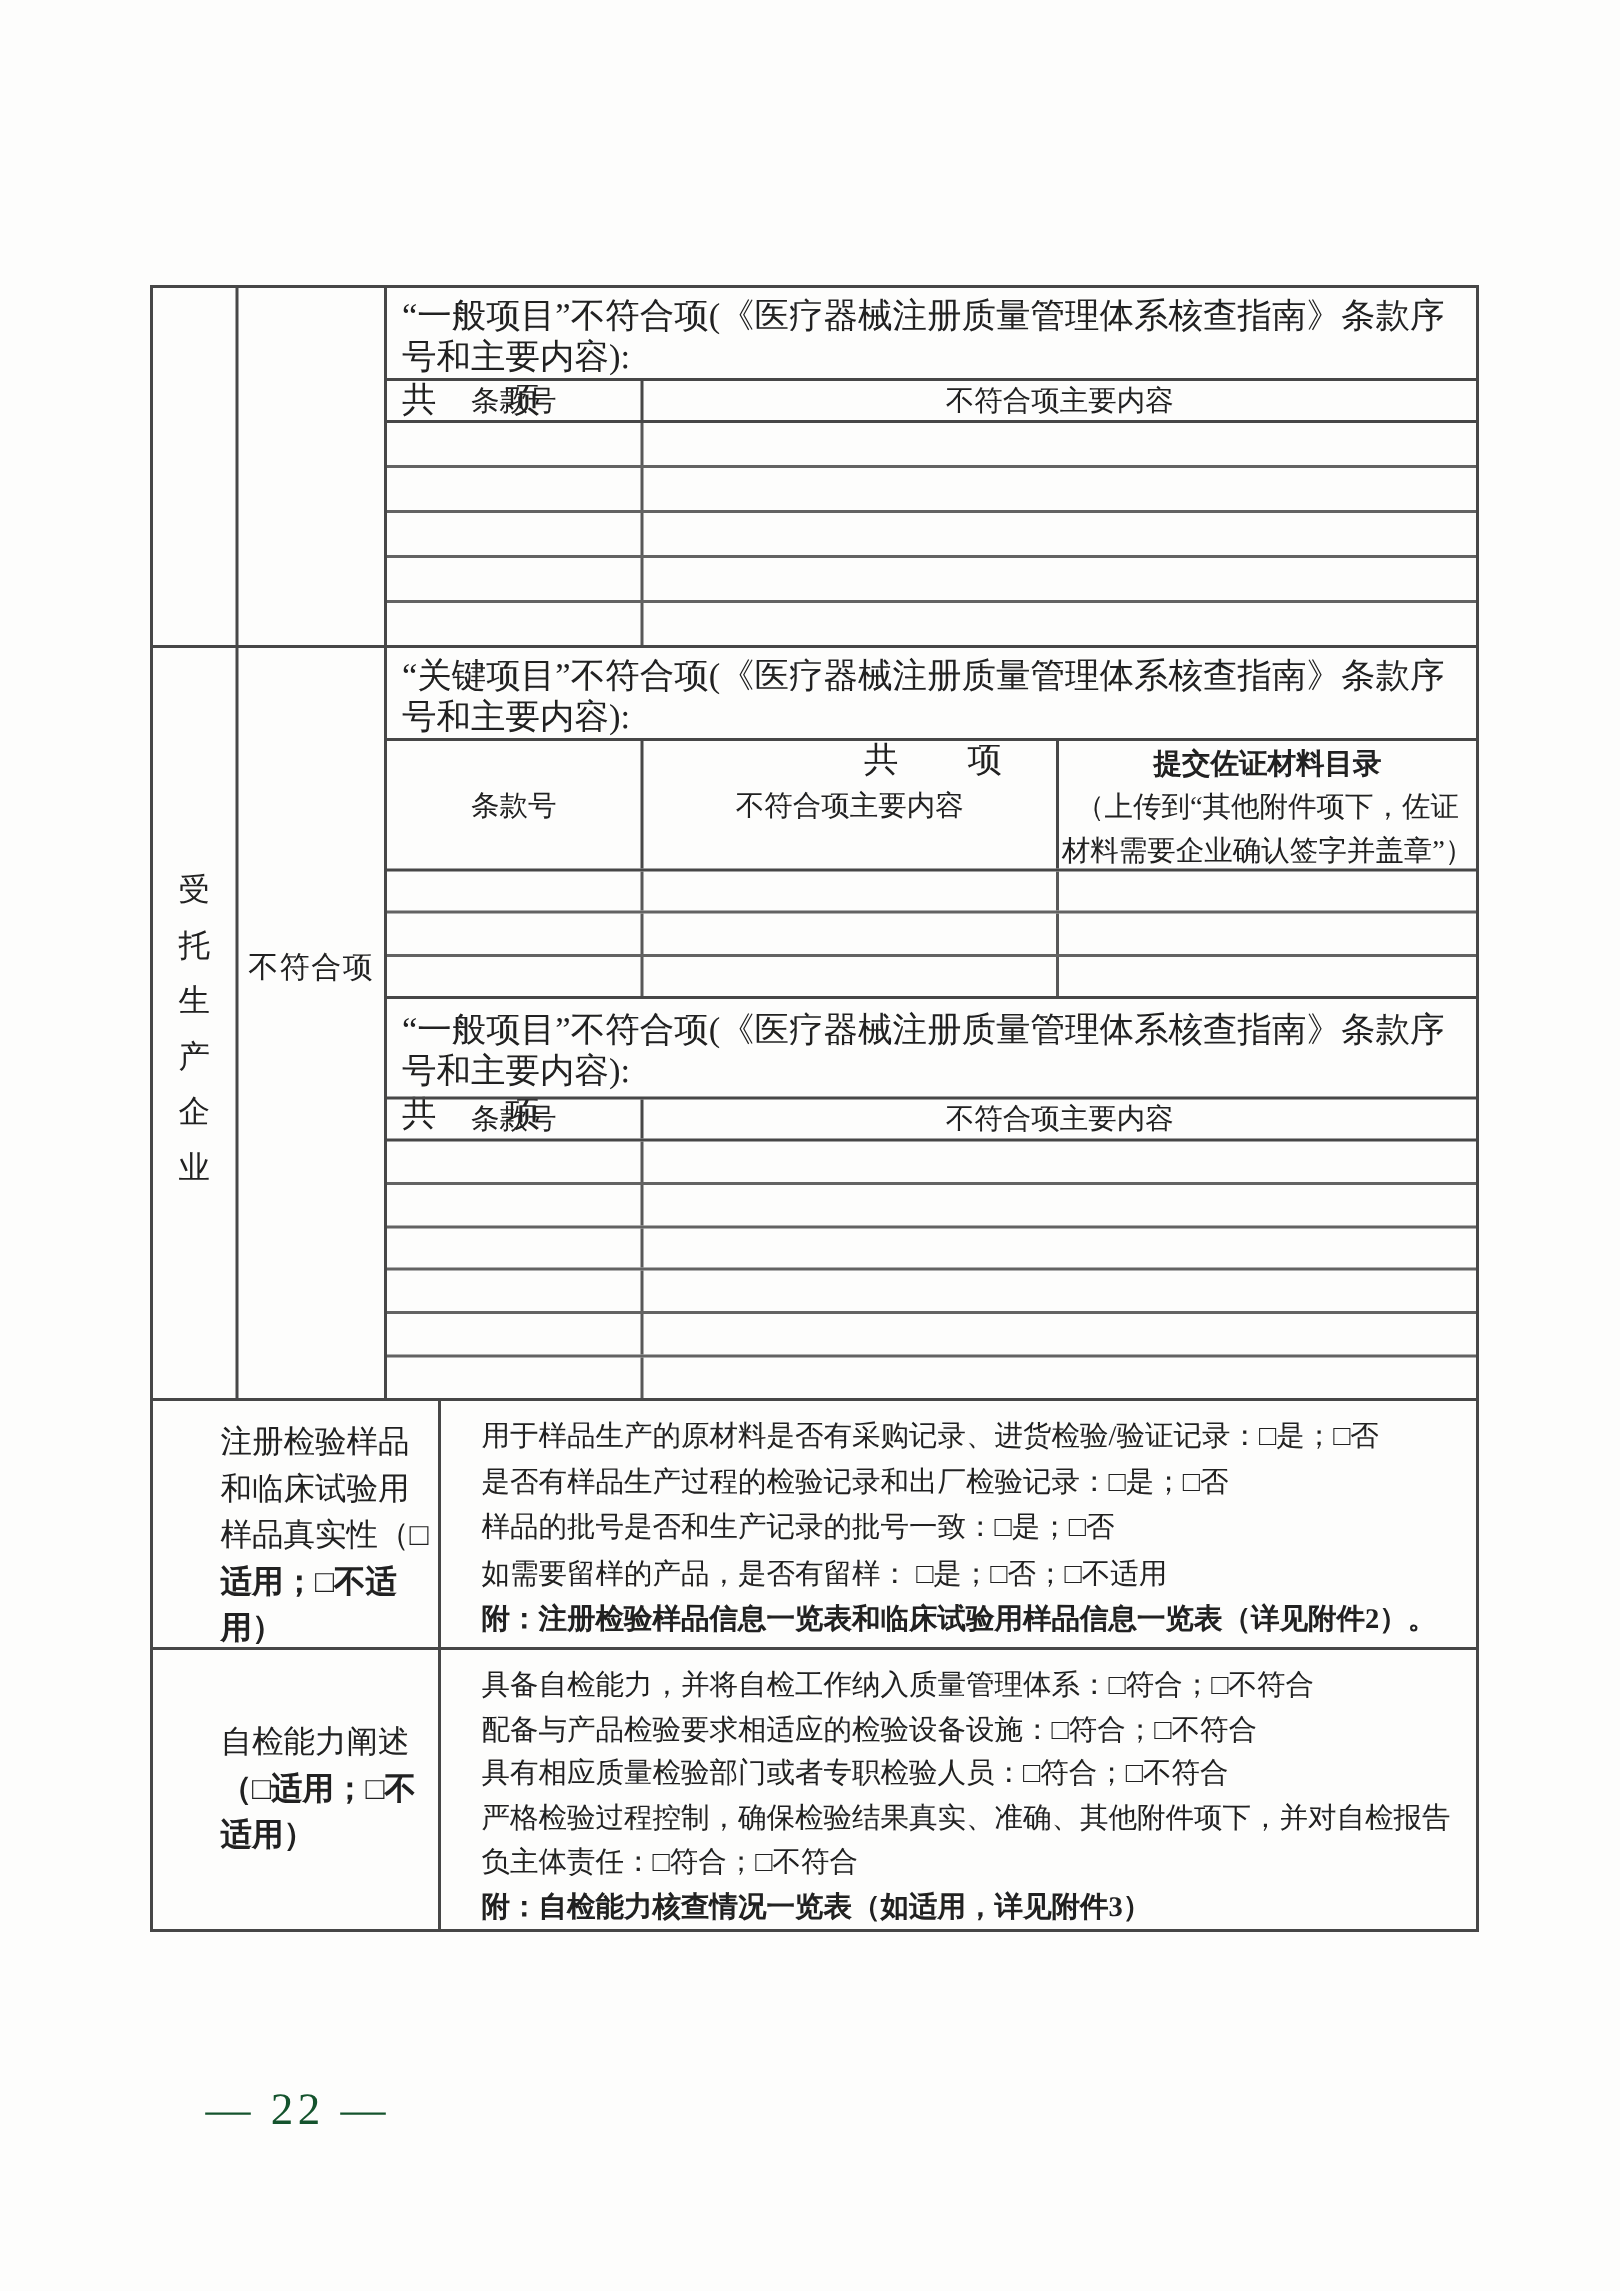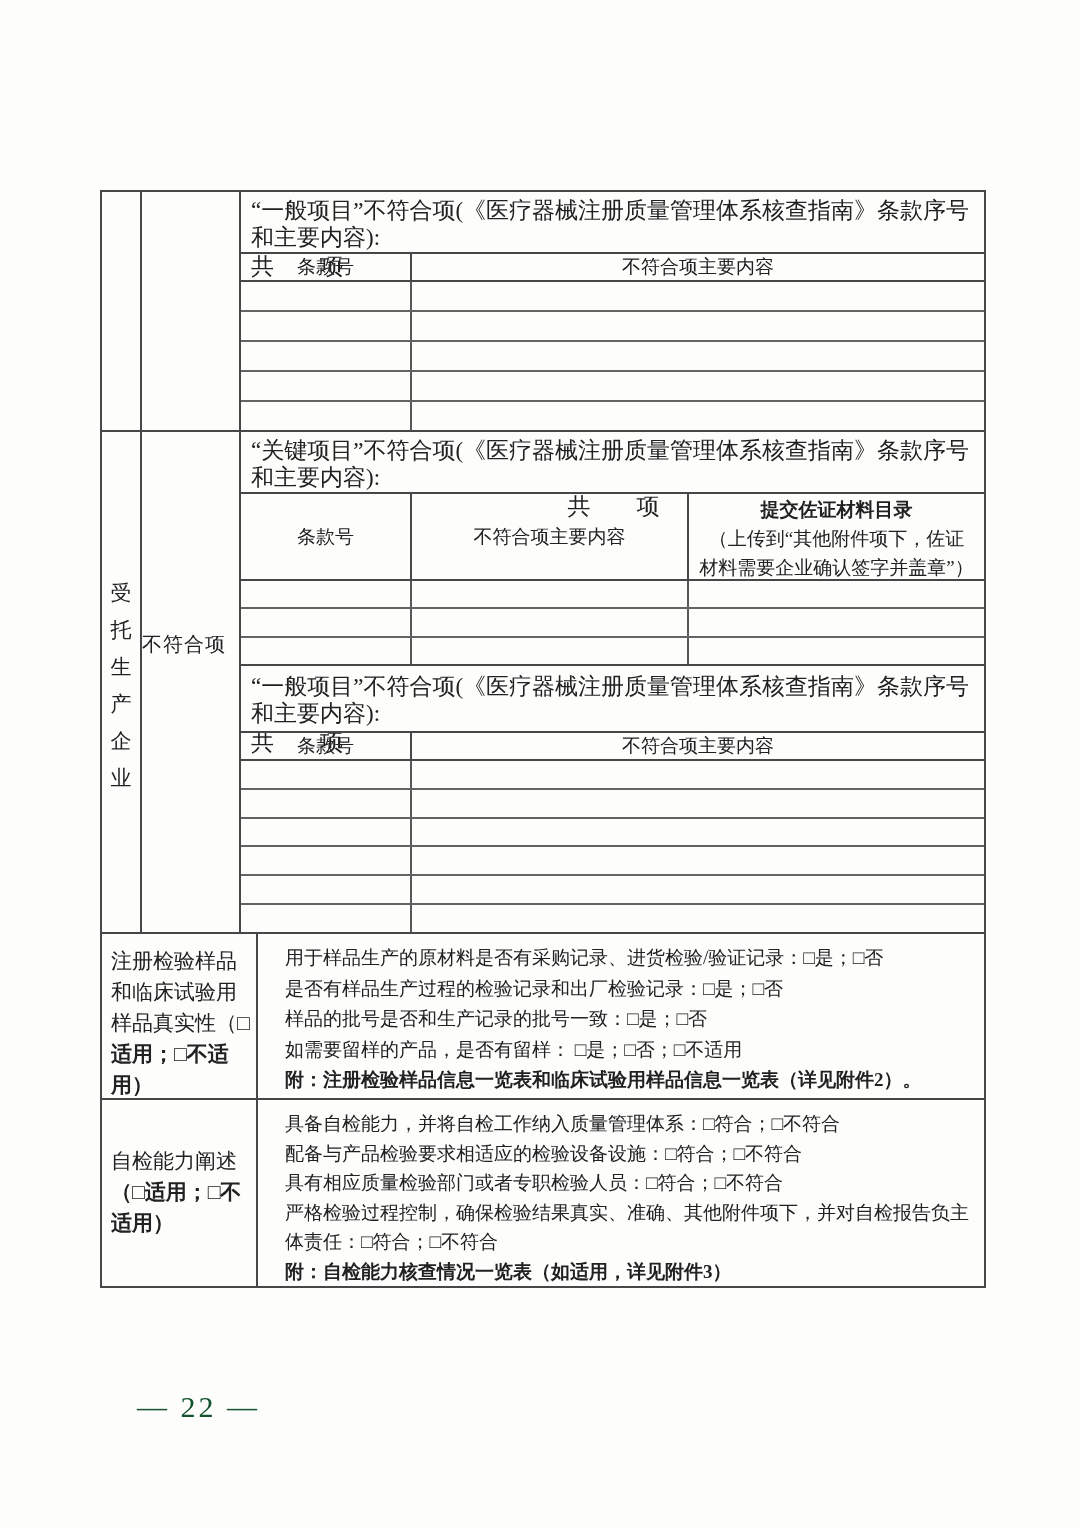--- a/index.html
+++ b/index.html
@@ -12,22 +12,22 @@
   .page { position:absolute; inset:0; background:#fdfdfc; overflow:hidden; }
 
   
   .doc-table {
     position:absolute; left:100px; top:190px; width:886px; height:1098px;
     border:2px solid #474747; display:flex; flex-direction:column;
   }
   .trow { display:flex; width:100%; min-height:0; }
   .bt { border-top:2px solid #474747; }
 
-  .c1 { width:40px;  border-right:2px solid #474747; display:flex; align-items:center; justify-content:center; }
-  .c2 { width:99px;  border-right:2px solid #474747; display:flex; align-items:center; justify-content:flex-start; }
+  .c1 { width:57px;  border-right:2px solid #474747; display:flex; align-items:center; justify-content:center; }
+  .c2 { width:99px;  border-right:2px solid #474747; display:flex; align-items:center; justify-content:center; }
   .c3 { flex:1; display:flex; flex-direction:column; min-width:0; }
 
   #row-continued { height:238px; }
   #row-entrusted { height:502px; }
   #row-sample    { height:166px; }
   #row-self      { flex:1; }
 
   
   .v-label {
     width:23px; font-size:21px; line-height:37px; text-align:center;
@@ -64,21 +64,21 @@
   .kh-evidence{ flex:1; text-align:center; padding-top:1px; line-height:29px; }
   .kh-evidence .ev-t { font-weight:bold; }
   #key-rows { height:83px; flex:none; }
   #key-rows .r-clause  { width:171px; }
   #key-rows .k-content { width:277px; border-right:2px solid #585858; }
   #key-rows .k-evidence{ flex:1; }
 
   
   .label-cell {
     width:156px; border-right:2px solid #474747;
-    font-size:21px; line-height:31px; padding:12px 4px 0 9px;
+    font-size:21px; line-height:31px; padding:12px 4px 0 9px;margin-left:36px;
   }
   #row-self .label-cell { padding-top:46px; }
   .label-cell b { font-weight:bold; }
   .body-cell { flex:1; font-size:19px; padding:9px 14px 0 27px; line-height:30.5px; min-width:0; }
   #row-self .body-cell { line-height:29.5px; }
   .attach-line { font-weight:bold; }
 
   
   .page-num {
     position:absolute; left:137px; top:1390px;

